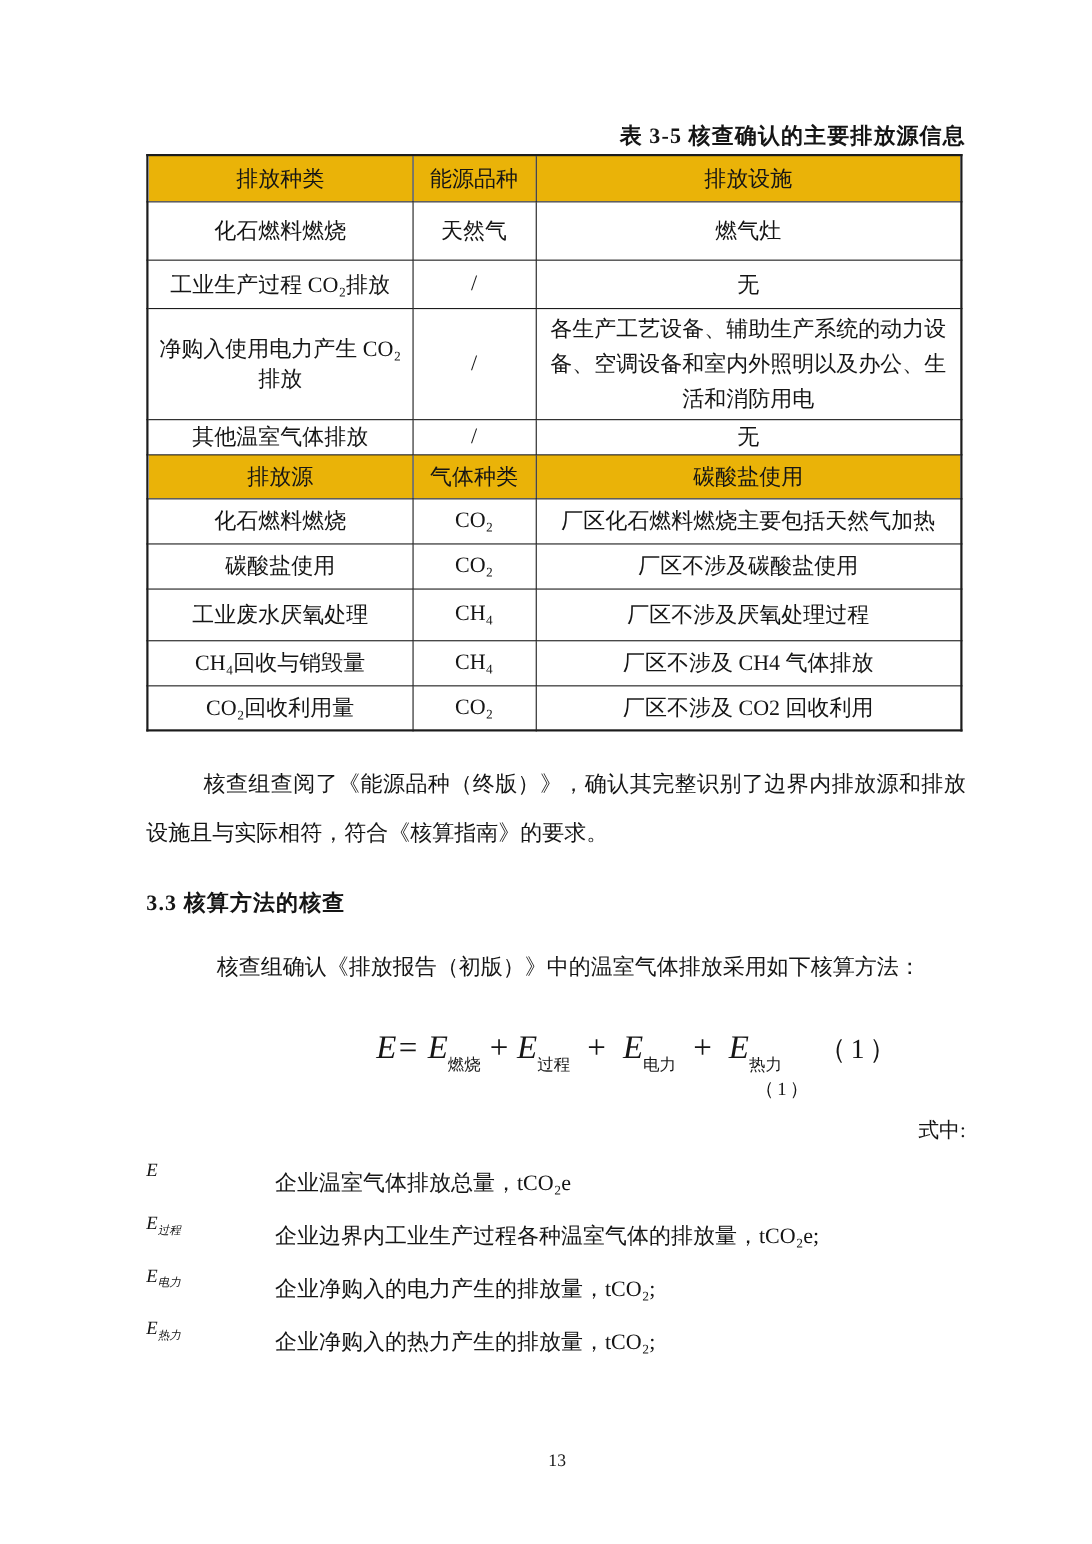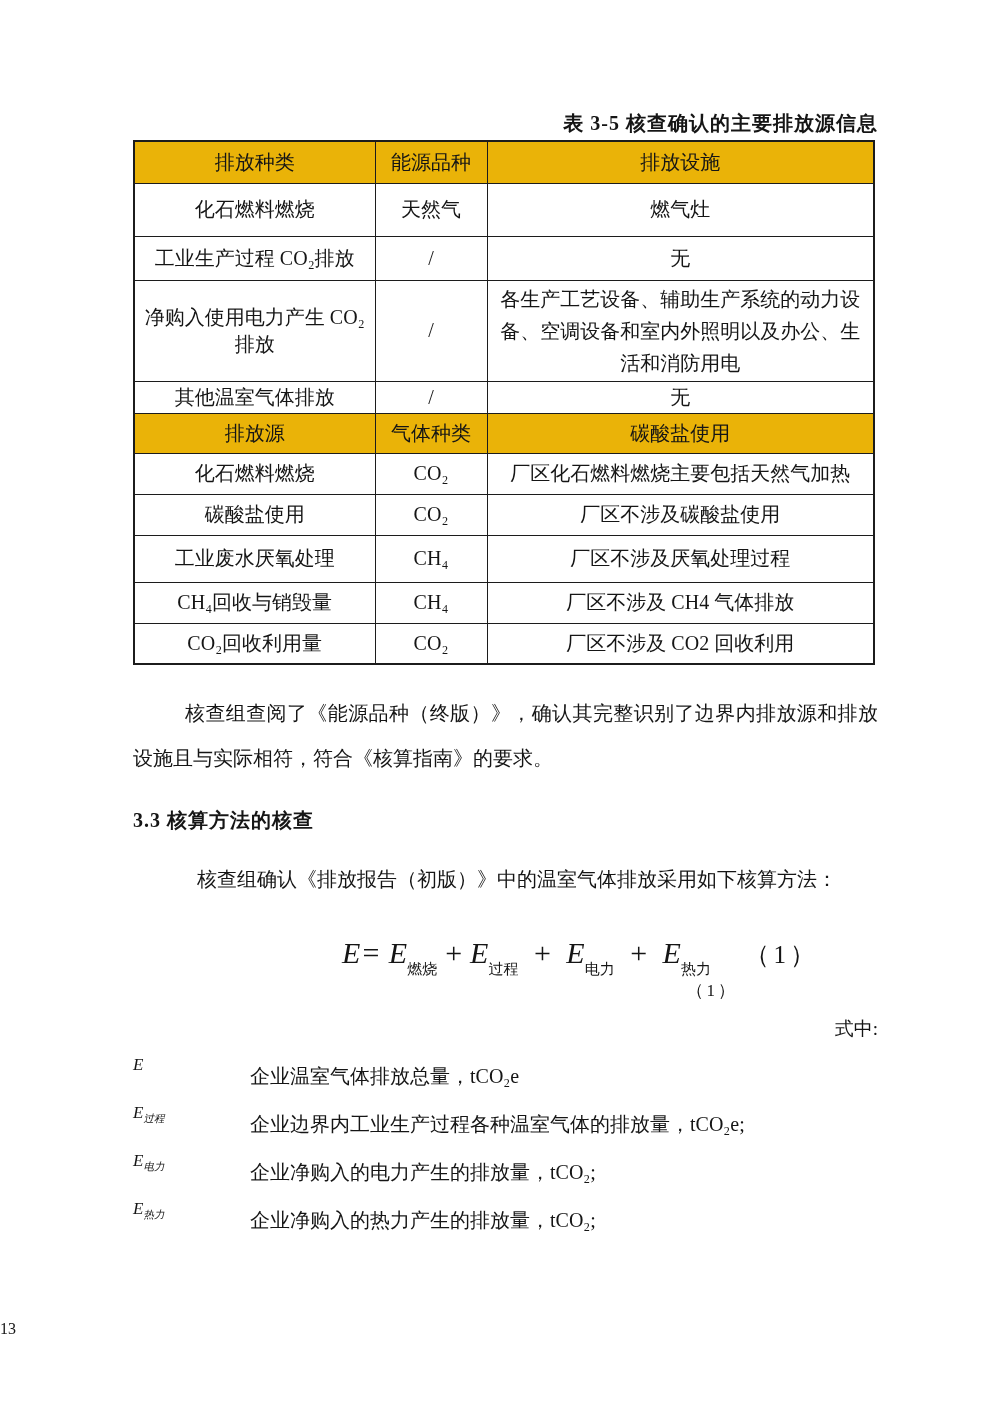--- a/index.html
+++ b/index.html
@@ -90,22 +90,23 @@
     font-style: italic;
     position: relative;
     top: -8px;
   }
   .def-sym sub { font-size: 10.5px; font-style: italic; }
   .def-desc { font-size: 20px; }
   .page-num {
     position: absolute;
     left: 0; right: 0;
     top: 1320px;
-    text-align: left;
+    text-align: center;
     font-size: 16px;
+    padding-left: 20px;
   }
 </style>
 </head>
 <body>
 
 <div class="page">
 
   <div class="caption">表 3-5 核查确认的主要排放源信息</div>
 
   <table class="em">

